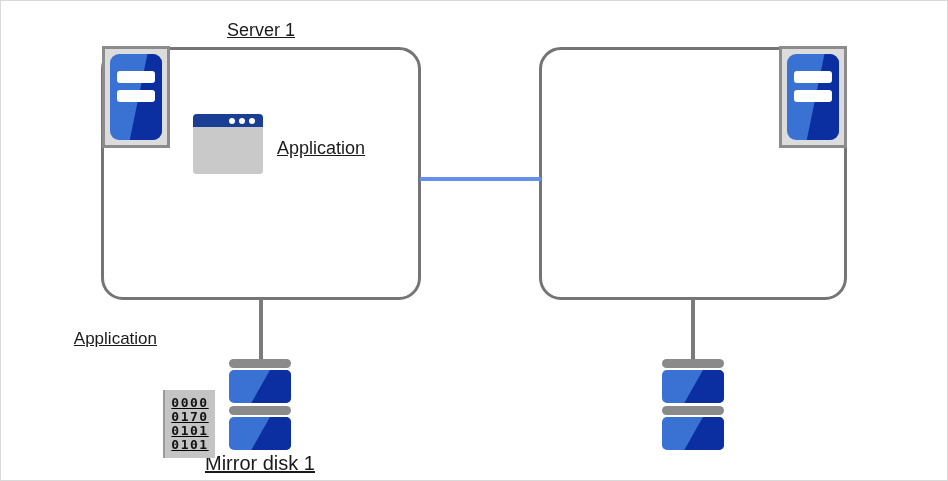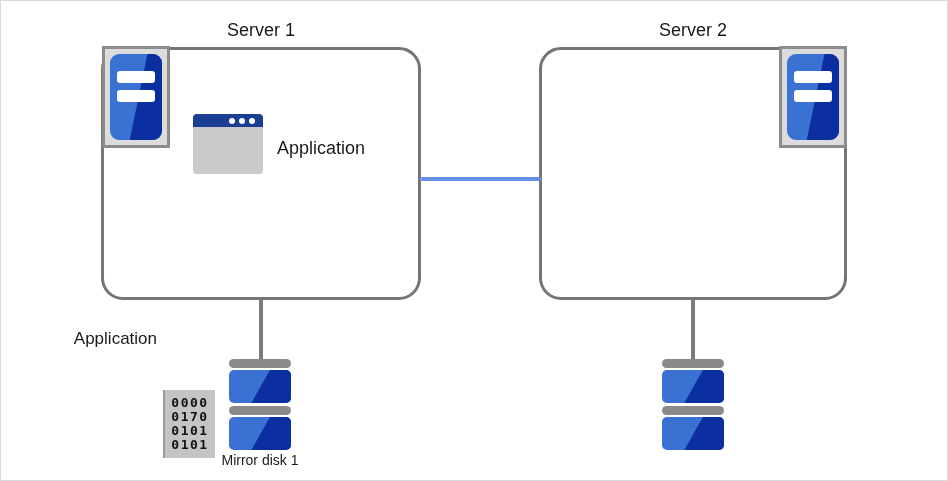--- a/index.html
+++ b/index.html
@@ -11,38 +11,38 @@
     font-family: "Liberation Sans", sans-serif;
   }
   #canvas {
     position: relative;
     width: 946px;
     height: 479px;
     background: #ffffff;
     border: 1px solid #d9d9d9;
     overflow: hidden;
   }
-  .abs { position: absolute; }
+  .abs { position: absolute; text-decoration: underline; }
 
   
   .title-label {
     font-size: 18px;
     color: #1a1a1a;
     text-align: center;
     white-space: nowrap;
     line-height: 1;
   }
   .node-label {
     font-size: 18px;
     color: #1a1a1a;
     white-space: nowrap;
     line-height: 1;
   }
   .caption-label {
-    font-size: 14px;
+    font-size: 20px;
     color: #1a1a1a;
     text-align: center;
     white-space: nowrap;
     line-height: 1;
   }
   .side-label {
     font-size: 17px;
     color: #1a1a1a;
     text-align: right;
     line-height: 1.35;
@@ -185,21 +185,20 @@
     <div class="app-win-titlebar">
       <span class="app-win-dot" style="right:28px;"></span>
       <span class="app-win-dot" style="right:18px;"></span>
       <span class="app-win-dot" style="right:8px;"></span>
     </div>
     <div class="app-win-body"></div>
   </div>
 
   <div class="abs node-label" style="left:276px; top:138px;">Application</div>
 
-  <div class="abs title-label" style="left:538px; top:20px; width:308px;">Server 2</div>
 
   <div class="abs server-box" style="left:538px; top:46px; width:308px; height:253px;"></div>
 
   <div class="abs srv-icon" style="left:778px; top:45px; width:68px; height:102px;">
     <div class="srv-icon-inner">
       <div class="srv-icon-dark"></div>
       <div class="srv-bar srv-bar-top"></div>
       <div class="srv-bar srv-bar-bottom"></div>
     </div>
   </div>

